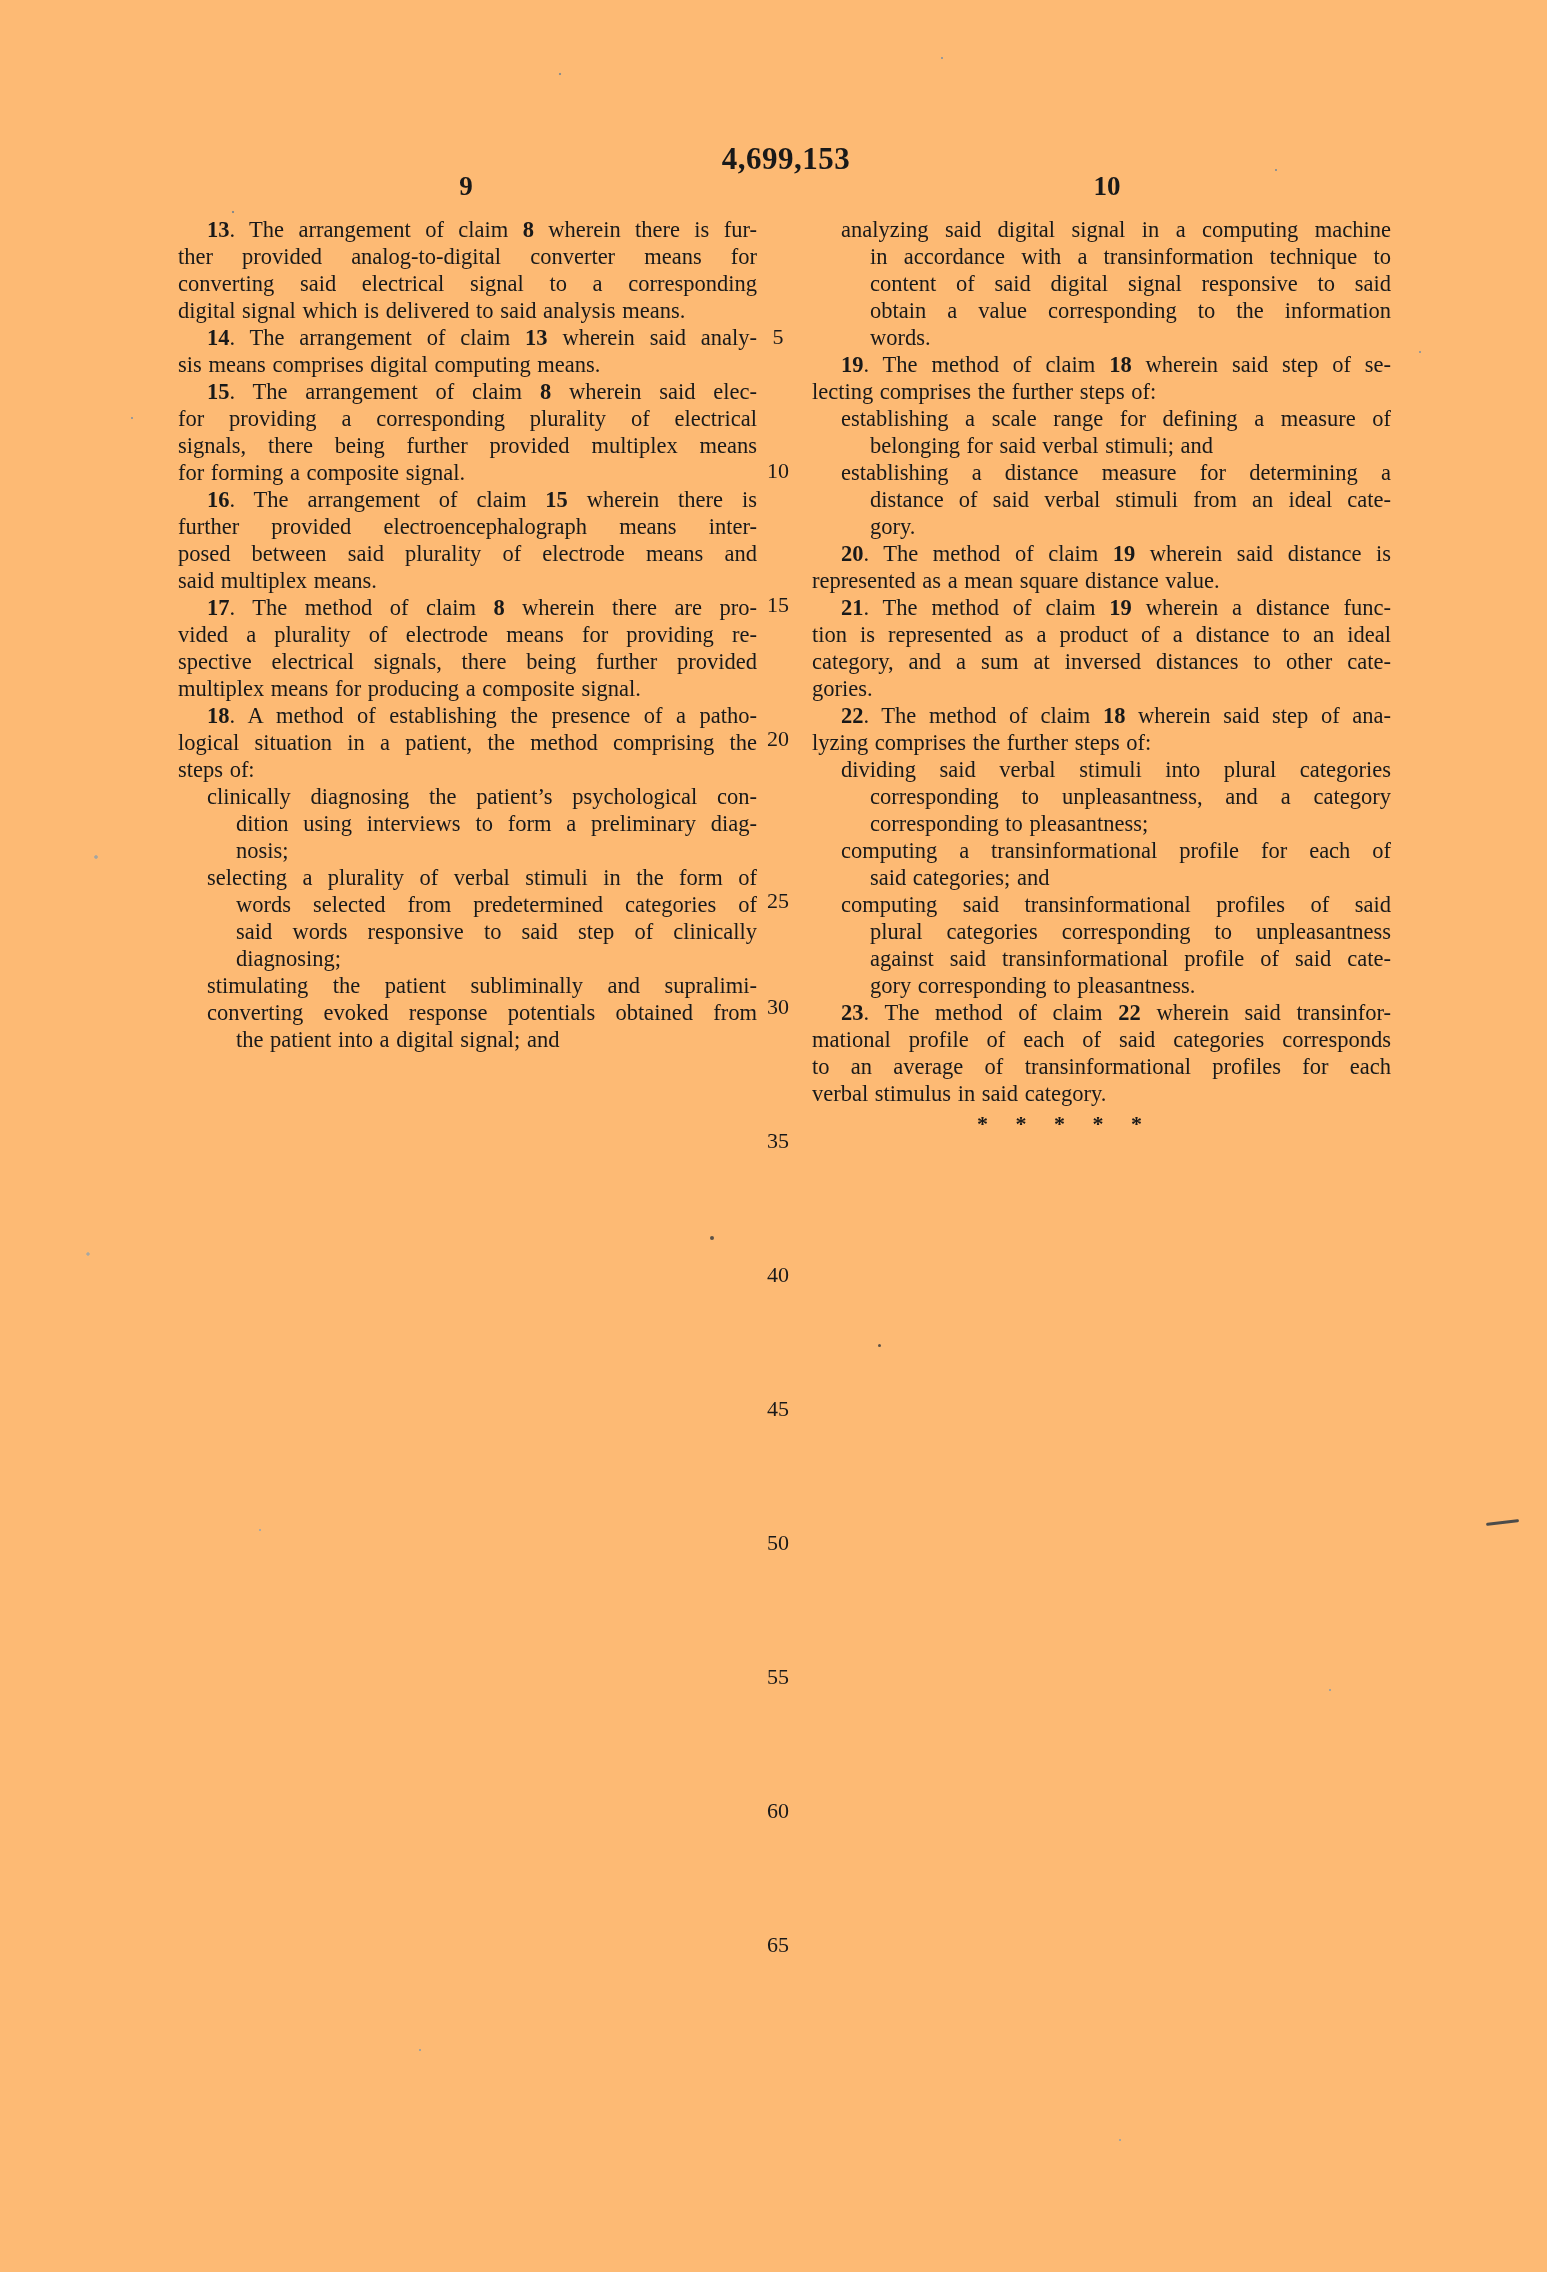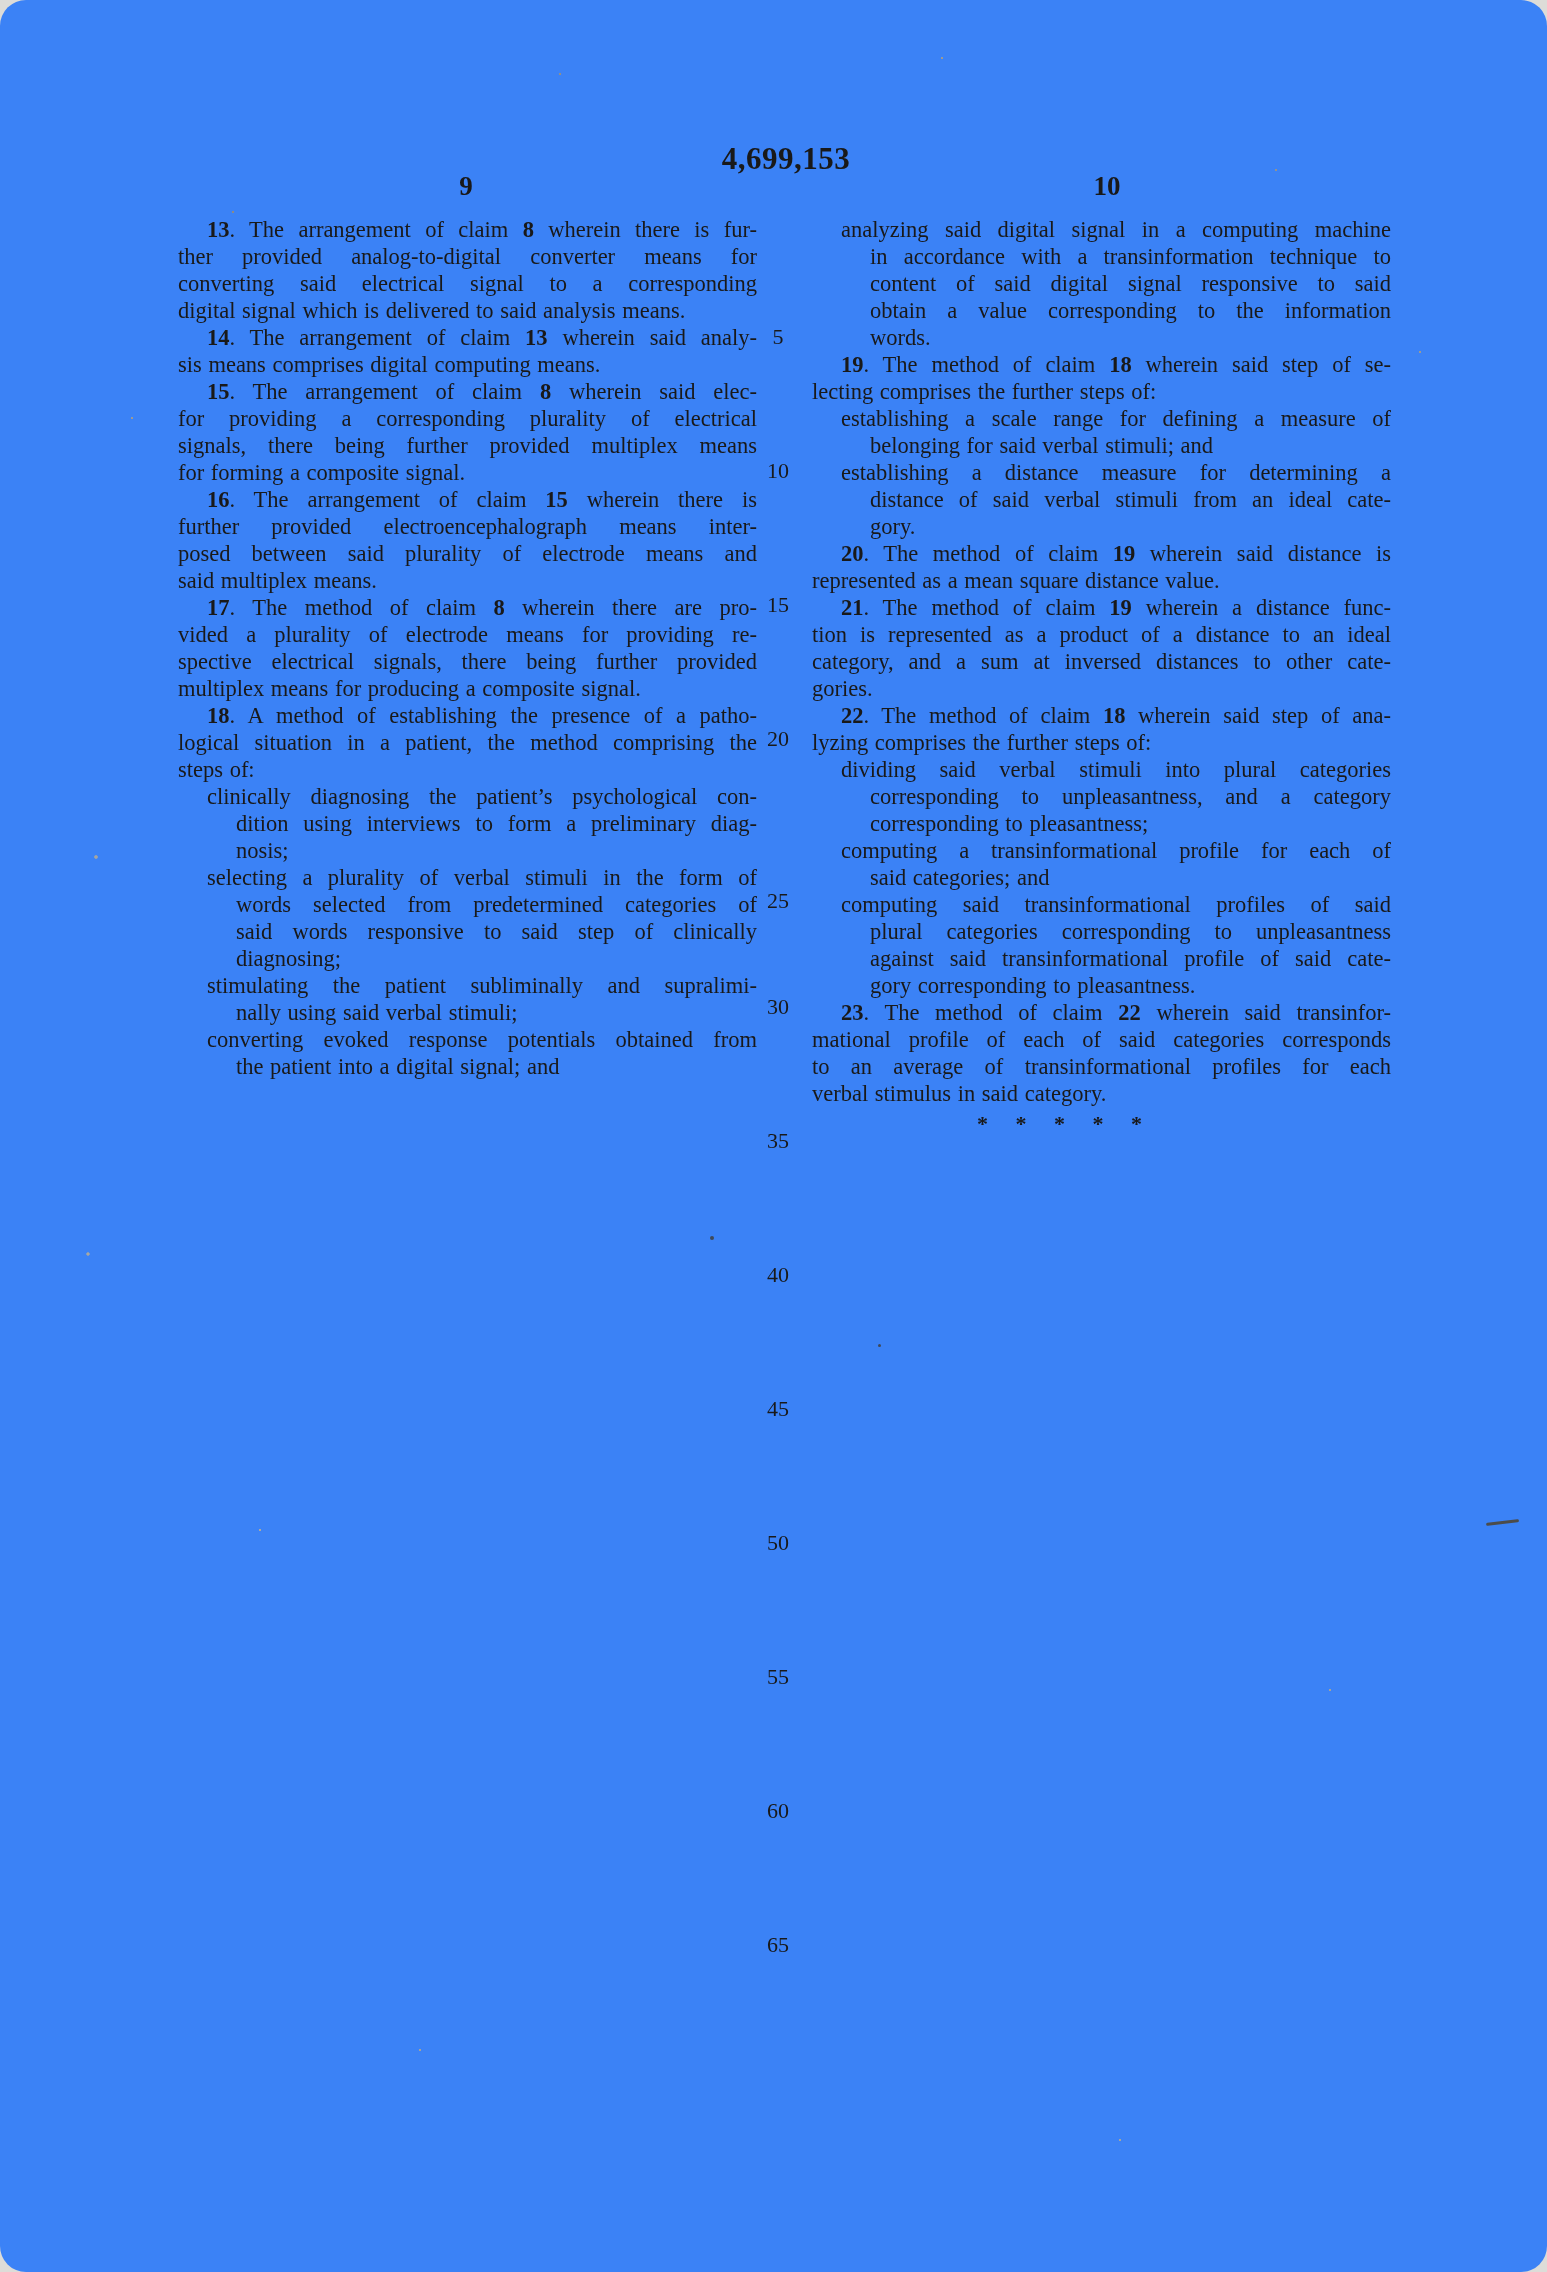--- a/index.html
+++ b/index.html
@@ -1,24 +1,23 @@
 <!DOCTYPE html>
 <html><head>
 <meta charset="utf-8">
 <style>
   html,body{margin:0;padding:0;background:#dddcd8;}
   .page{
     position:relative;
     width:1547px;height:2272px;
     margin:0 auto;
-    background:#3b82f6;
+    background:#fdba74;
     color:#191919;
     font-family:"Liberation Serif","DejaVu Serif",serif;
     overflow:hidden;
-    border-radius:26px;
   }
   
   .page::before{
     content:"";position:absolute;inset:0;pointer-events:none;
     background-image:
       radial-gradient(circle at 233px 212px,#8a8a88 1px,transparent 1.6px),
       radial-gradient(circle at 132px 418px,#9a9a97 .9px,transparent 1.5px),
       radial-gradient(circle at 1276px 170px,#93938f .9px,transparent 1.5px),
       radial-gradient(circle at 1420px 352px,#9a9a95 .8px,transparent 1.4px),
       radial-gradient(circle at 560px 74px,#8f8f8b 1px,transparent 1.6px),
@@ -112,21 +111,20 @@
       <div class="line ind0 just">logical situation in a patient, the method comprising the</div>
       <div class="line ind0">steps of:</div>
       <div class="line ind1 just">clinically diagnosing the patient’s psychological con-</div>
       <div class="line ind2 just">dition using interviews to form a preliminary diag-</div>
       <div class="line ind2">nosis;</div>
       <div class="line ind1 just">selecting a plurality of verbal stimuli in the form of</div>
       <div class="line ind2 just">words selected from predetermined categories of</div>
       <div class="line ind2 just">said words responsive to said step of clinically</div>
       <div class="line ind2">diagnosing;</div>
       <div class="line ind1 just">stimulating the patient subliminally and supralimi-</div>
-      <div class="line ind2">nally using said verbal stimuli;</div>
       <div class="line ind1 just">converting evoked response potentials obtained from</div>
       <div class="line ind2">the patient into a digital signal; and</div>
     </div>
 
   <div class="col right">
 
   <div class="line ind1 just">analyzing said digital signal in a computing machine</div>
       <div class="line ind2 just">in accordance with a transinformation technique to</div>
       <div class="line ind2 just">content of said digital signal responsive to said</div>
       <div class="line ind2 just">obtain a value corresponding to the information</div>

